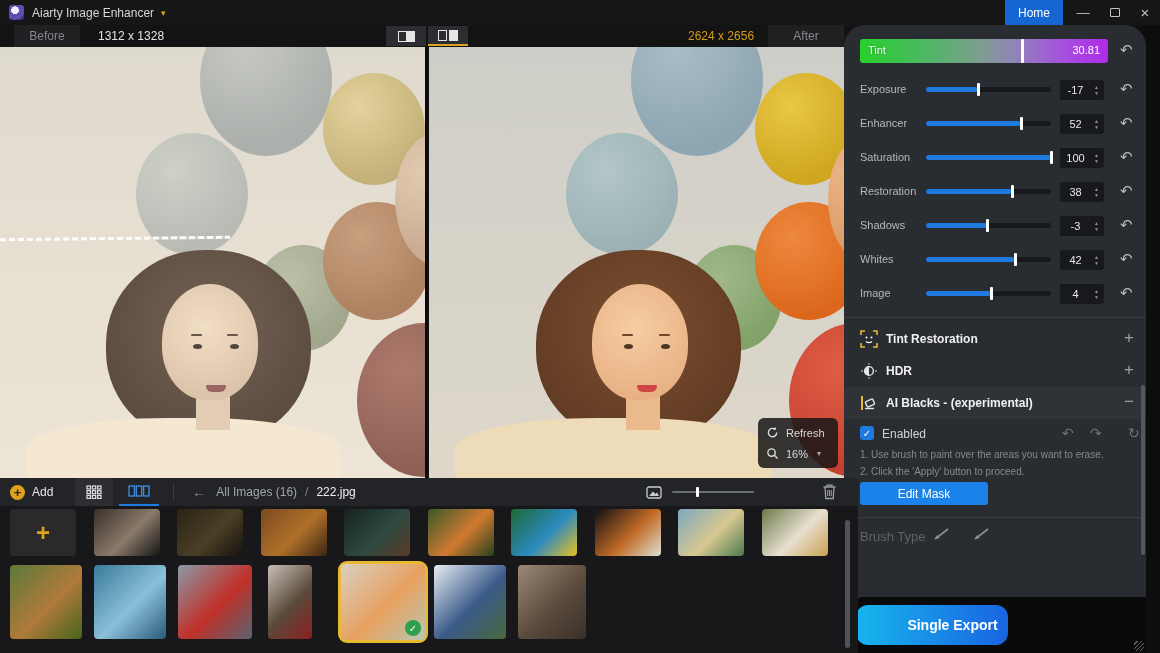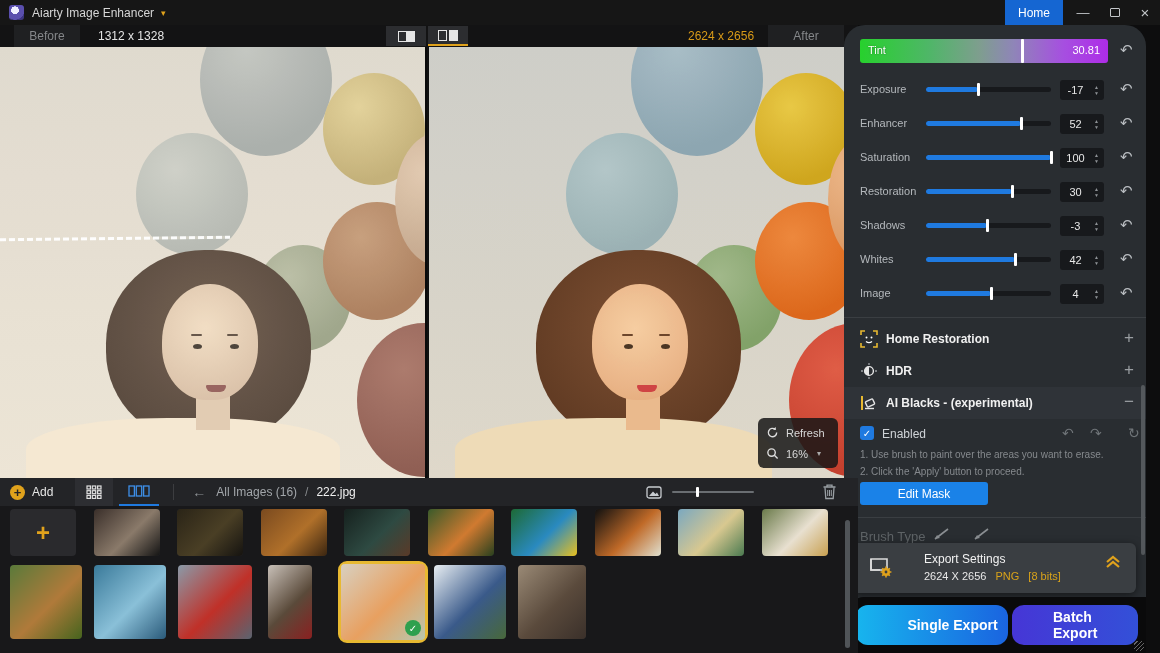--- a/index.html
+++ b/index.html
@@ -295,21 +295,21 @@
           </div>
           <span class="undo-glyph s-undo">↶</span>
         </div>
         <div class="srow">
           <span class="s-label">Restoration</span>
           <div class="s-track">
             <span class="s-fill" style="width:69%"></span>
             <span class="s-handle" style="left:calc(69% - 1px)"></span>
           </div>
           <div class="s-valbox">
-            <span class="s-value">30</span>
+            <span class="s-value">38</span>
             <span class="s-spin">
               <span>▲</span>
               <span>▼</span>
             </span>
           </div>
           <span class="undo-glyph s-undo">↶</span>
         </div>
         <div class="srow">
           <span class="s-label">Shadows</span>
           <div class="s-track">
@@ -359,21 +359,21 @@
 
     <div class="p-divider" style="top:292px"></div>
 
     <div class="sec-row" style="top:298px">
       <svg class="sec-icon" viewBox="0 0 18 18">
         <path d="M1 5V1h4 M13 1h4v4 M17 13v4h-4 M5 17H1v-4" fill="none" stroke="#e8b931" stroke-width="1.6"></path>
         <circle cx="6.5" cy="7.5" r="1" fill="#fff"></circle>
           <circle cx="11.5" cy="7.5" r="1" fill="#fff"></circle>
         <path d="M6 11.5q3 2.4 6 0" fill="none" stroke="#fff" stroke-width="1.3"></path>
       </svg>
-      <span class="sec-label">Home Restoration</span>
+      <span class="sec-label">Tint Restoration</span>
       <span class="sec-toggle">+</span>
     </div>
     <div class="sec-row" style="top:330px">
       <svg class="sec-icon" viewBox="0 0 18 18">
         <circle cx="9" cy="9" r="4.4" fill="none" stroke="#e6e6e6" stroke-width="1.4"></circle>
         <path d="M9 4.6a4.4 4.4 0 0 0 0 8.8Z" fill="#e6e6e6"></path>
         <path d="M9 1v2 M9 15v2 M1 9h2 M15 9h2" stroke="#9a9ea2" stroke-width="1.3"></path>
       </svg>
       <span class="sec-label">HDR</span>
       <span class="sec-toggle">+</span>
@@ -406,45 +406,23 @@
         <path d="M3 12 L16 2" stroke="#8a8e92" stroke-width="1.6"></path>
           <path d="M3 12 l5 -1 l-3 -3 Z" fill="#8a8e92"></path>
       </svg>
       <svg class="brush-ic" id="brush-2" width="22" height="14" viewBox="0 0 22 14">
         <path d="M3 12 L16 2" stroke="#8a8e92" stroke-width="1.6"></path>
           <path d="M3 12 l5 -1 l-3 -3 Z" fill="#8a8e92"></path>
       </svg>
     </div>
     <div id="panel-scrollbar"></div>
 
-    <div id="export-panel">
-      <svg id="export-icon" viewBox="0 0 26 24">
-        <path d="M3 4h16v11H3z" fill="none" stroke="#dcdcdc" stroke-width="1.6"></path>
-        <path d="M3 4v11h9" fill="none" stroke="#dcdcdc" stroke-width="1.6"></path>
-        <circle cx="18" cy="17" r="4" fill="#e0a21c"></circle>
-        <g stroke="#e0a21c" stroke-width="1.6">
-          <path d="M18 11.6v2 M18 20.4v2 M12.6 17h2 M21.4 17h2 M14.2 13.2l1.4 1.4 M20.4 19.4l1.4 1.4 M21.8 13.2l-1.4 1.4 M15.6 19.4l-1.4 1.4"></path>
-        </g>
-        <circle cx="18" cy="17" r="1.4" fill="#3a3e42"></circle>
-      </svg>
-      <span id="export-title">Export Settings</span>
-      <div id="export-meta">
-        <span id="export-size">2624 X 2656</span>
-        <span id="export-format">PNG</span>
-        <span id="export-bits">[8 bits]</span>
-      </div>
-      <svg id="export-collapse" width="18" height="16" viewBox="0 0 18 16">
-        <path d="M3 8 L9 3 L15 8" fill="none" stroke="#e0a21c" stroke-width="2.2"></path>
-        <path d="M3 13 L9 8 L15 13" fill="none" stroke="#e0a21c" stroke-width="2.2"></path>
-      </svg>
-    </div>
 
     <div id="export-actions">
       <div class="export-btn" id="single-export">Single Export</div>
-      <div class="export-btn" id="batch-export">Batch Export</div>
       <div id="resize-grip"></div>
     </div>
   </div>
 
   <div id="toolbar">
     <div id="add-btn">
       <span id="add-circle">+</span>
       <span id="add-label">Add</span>
     </div>
     <div id="grid-btn">

